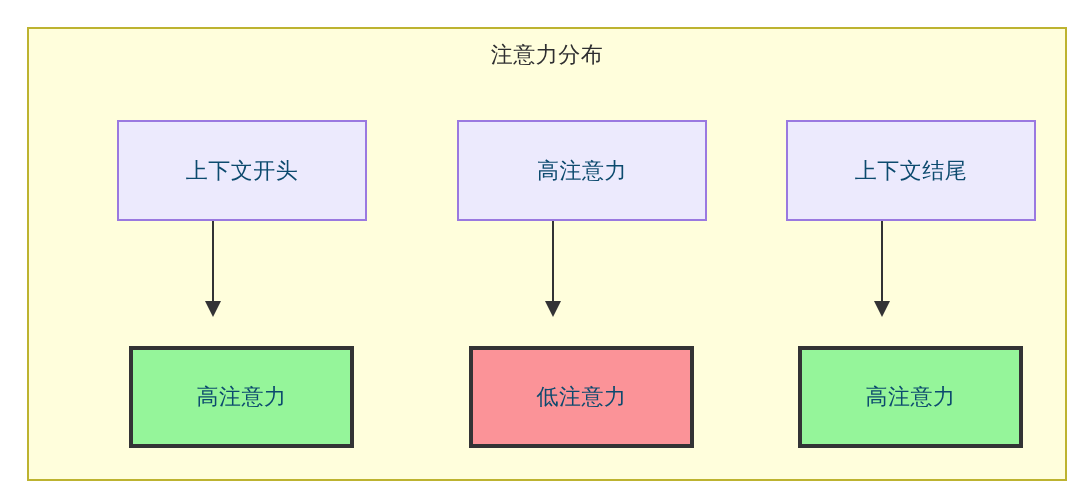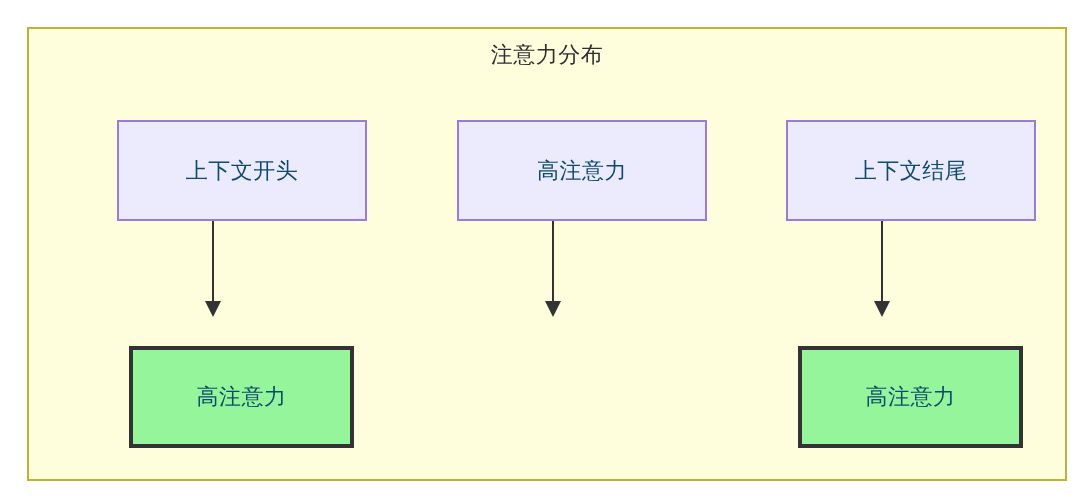--- a/index.html
+++ b/index.html
@@ -136,19 +136,20 @@
         <polygon class="edge-head" points="882,317 874,301 890,301"></polygon>
       </g>
     </svg>
 
     <div class="node context" id="node-context-start">上下文开头</div>
 
     <div class="node attention high" id="node-attn-start">高注意力</div>
 
     <div class="node context" id="node-context-middle">高注意力</div>
 
+    <div class="node attention low" id="node-attn-middle">低注意力</div>
 
     <div class="node context" id="node-context-end">上下文结尾</div>
 
     <div class="node attention high" id="node-attn-end">高注意力</div>
 
   </div>
 </div>
 
 </body></html>

